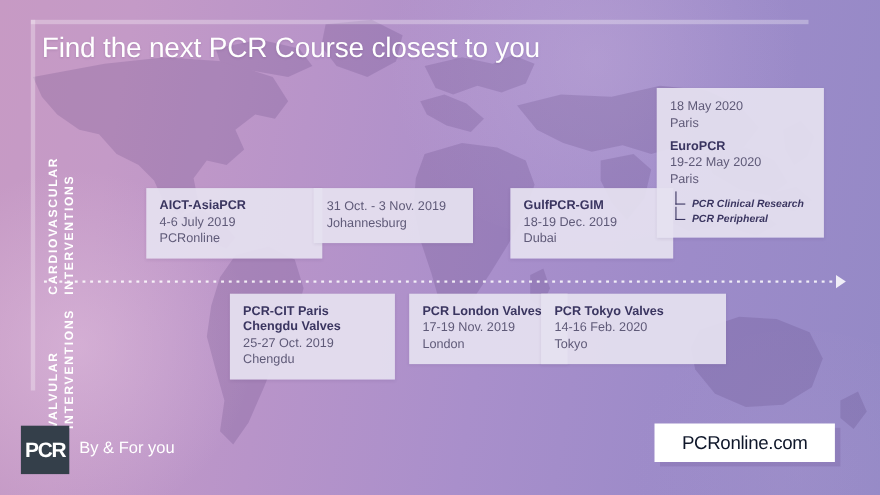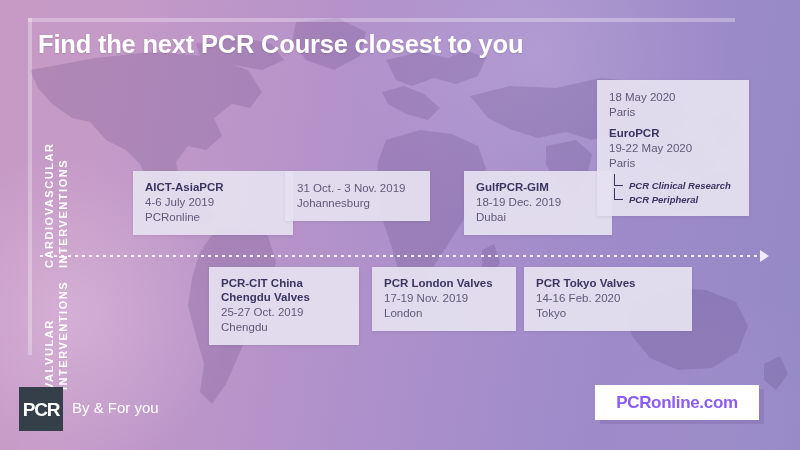--- a/index.html
+++ b/index.html
@@ -50,21 +50,21 @@
   }
   #frame-top {
     position:absolute; left:28px; top:18px;
     width:707px; height:4px;
     background:rgba(255,255,255,0.30);
   }
 
   
   #title {
     position:absolute; left:38px; top:30px;
-    font-size:25.5px; font-weight:bold; color:#ffffff;
+    font-size:25.5px; font-weight:normal; color:#ffffff;
     letter-spacing:-0.2px; white-space:nowrap;
     text-shadow:0 1px 2px rgba(70,40,90,0.18);
   }
   #axis-divider {
     position:absolute; left:40px; top:255px;
     width:720px; height:2px;
     background-image:linear-gradient(to right,
         rgba(255,255,255,0.85) 0 3px, rgba(255,255,255,0) 3px 7px);
     background-size:7px 2px;
     background-repeat:repeat-x;
@@ -128,21 +128,21 @@
     border-bottom:1.5px solid #3a3560;
   }
 
   
   #card-aict      { left:133px; top:171px; width:160px; }
   #card-africa    { left:285px; top:171px; width:145px; }
   #card-gulf      { left:464px; top:171px; width:148px; }
   #card-paris     { left:597px; top:80px;  width:152px; }
   #card-chengdu   { left:209px; top:267px; width:150px; }
   #card-london    { left:372px; top:267px; width:144px; }
-  #card-tokyo     { left:524px; top:267px; width:168px; }
+  #card-tokyo     { left:492px; top:267px; width:168px; }
 
   
   #logo-block {
     position:absolute; left:19px; top:387px;
     width:44px; height:44px;
     background:#343f4a;
     display:flex; align-items:center; justify-content:center;
   }
   #logo-text {
     color:#ffffff; font-weight:bold; font-size:19px;
@@ -157,21 +157,21 @@
     width:164px; height:35px;
     background:rgba(120,95,160,0.30);
   }
   #url-badge {
     position:absolute; left:595px; top:385px;
     width:164px; height:35px;
     background:#ffffff;
     display:flex; align-items:center; justify-content:center;
   }
   #url-text {
-    color:#8b5cf6; font-weight:bold; font-size:17px;
+    color:#0f172a; font-weight:normal; font-size:17px;
     letter-spacing:-0.3px;
   }
 </style>
 </head>
 <body>
 
 <div id="poster">
 
   <div class="bloom bloom-1"></div>
   <div class="bloom bloom-2"></div>
@@ -259,21 +259,21 @@
     <div class="card-title">EuroPCR</div>
     <div class="card-date">19-22 May 2020</div>
     <div class="card-city">Paris</div>
     <div class="sub-list">
       <div class="sub-item">PCR Clinical Research</div>
       <div class="sub-item">PCR Peripheral</div>
     </div>
   </div>
 
   <div class="card" id="card-chengdu">
-    <div class="card-title">PCR-CIT China</div>
+    <div class="card-title">PCR-CIT Paris</div>
     <div class="card-title">Chengdu Valves</div>
     <div class="card-date">25-27 Oct. 2019</div>
     <div class="card-city">Chengdu</div>
   </div>
 
   <div class="card" id="card-london">
     <div class="card-title">PCR London Valves</div>
     <div class="card-date">17-19 Nov. 2019</div>
     <div class="card-city">London</div>
   </div>

